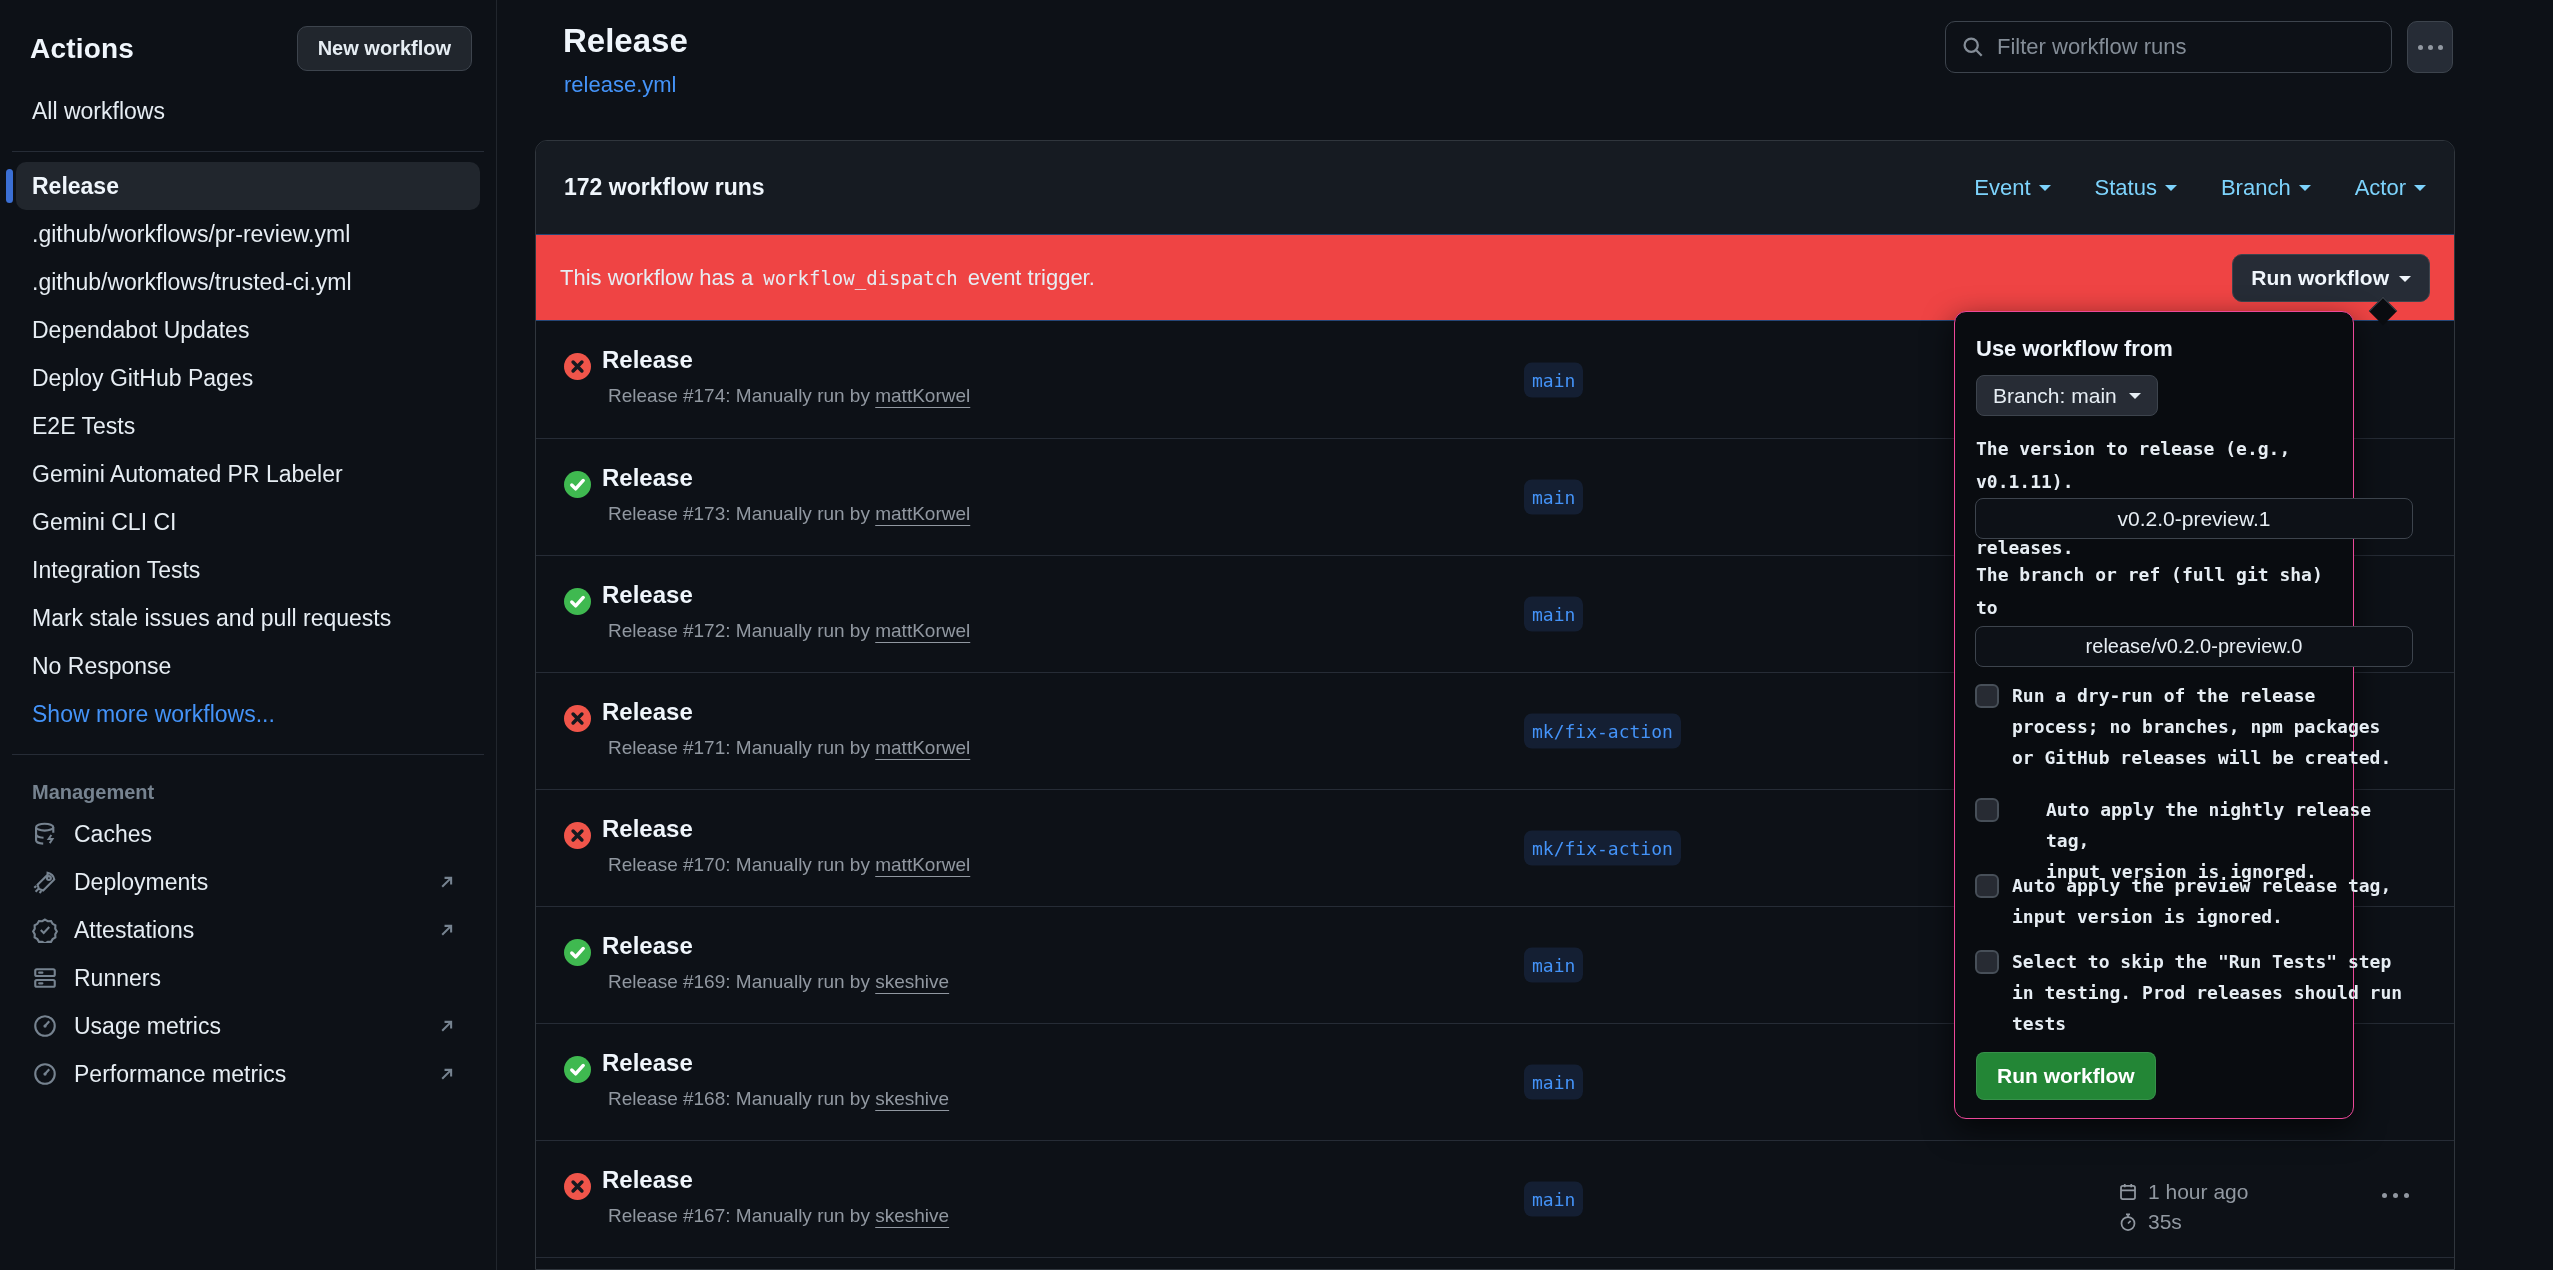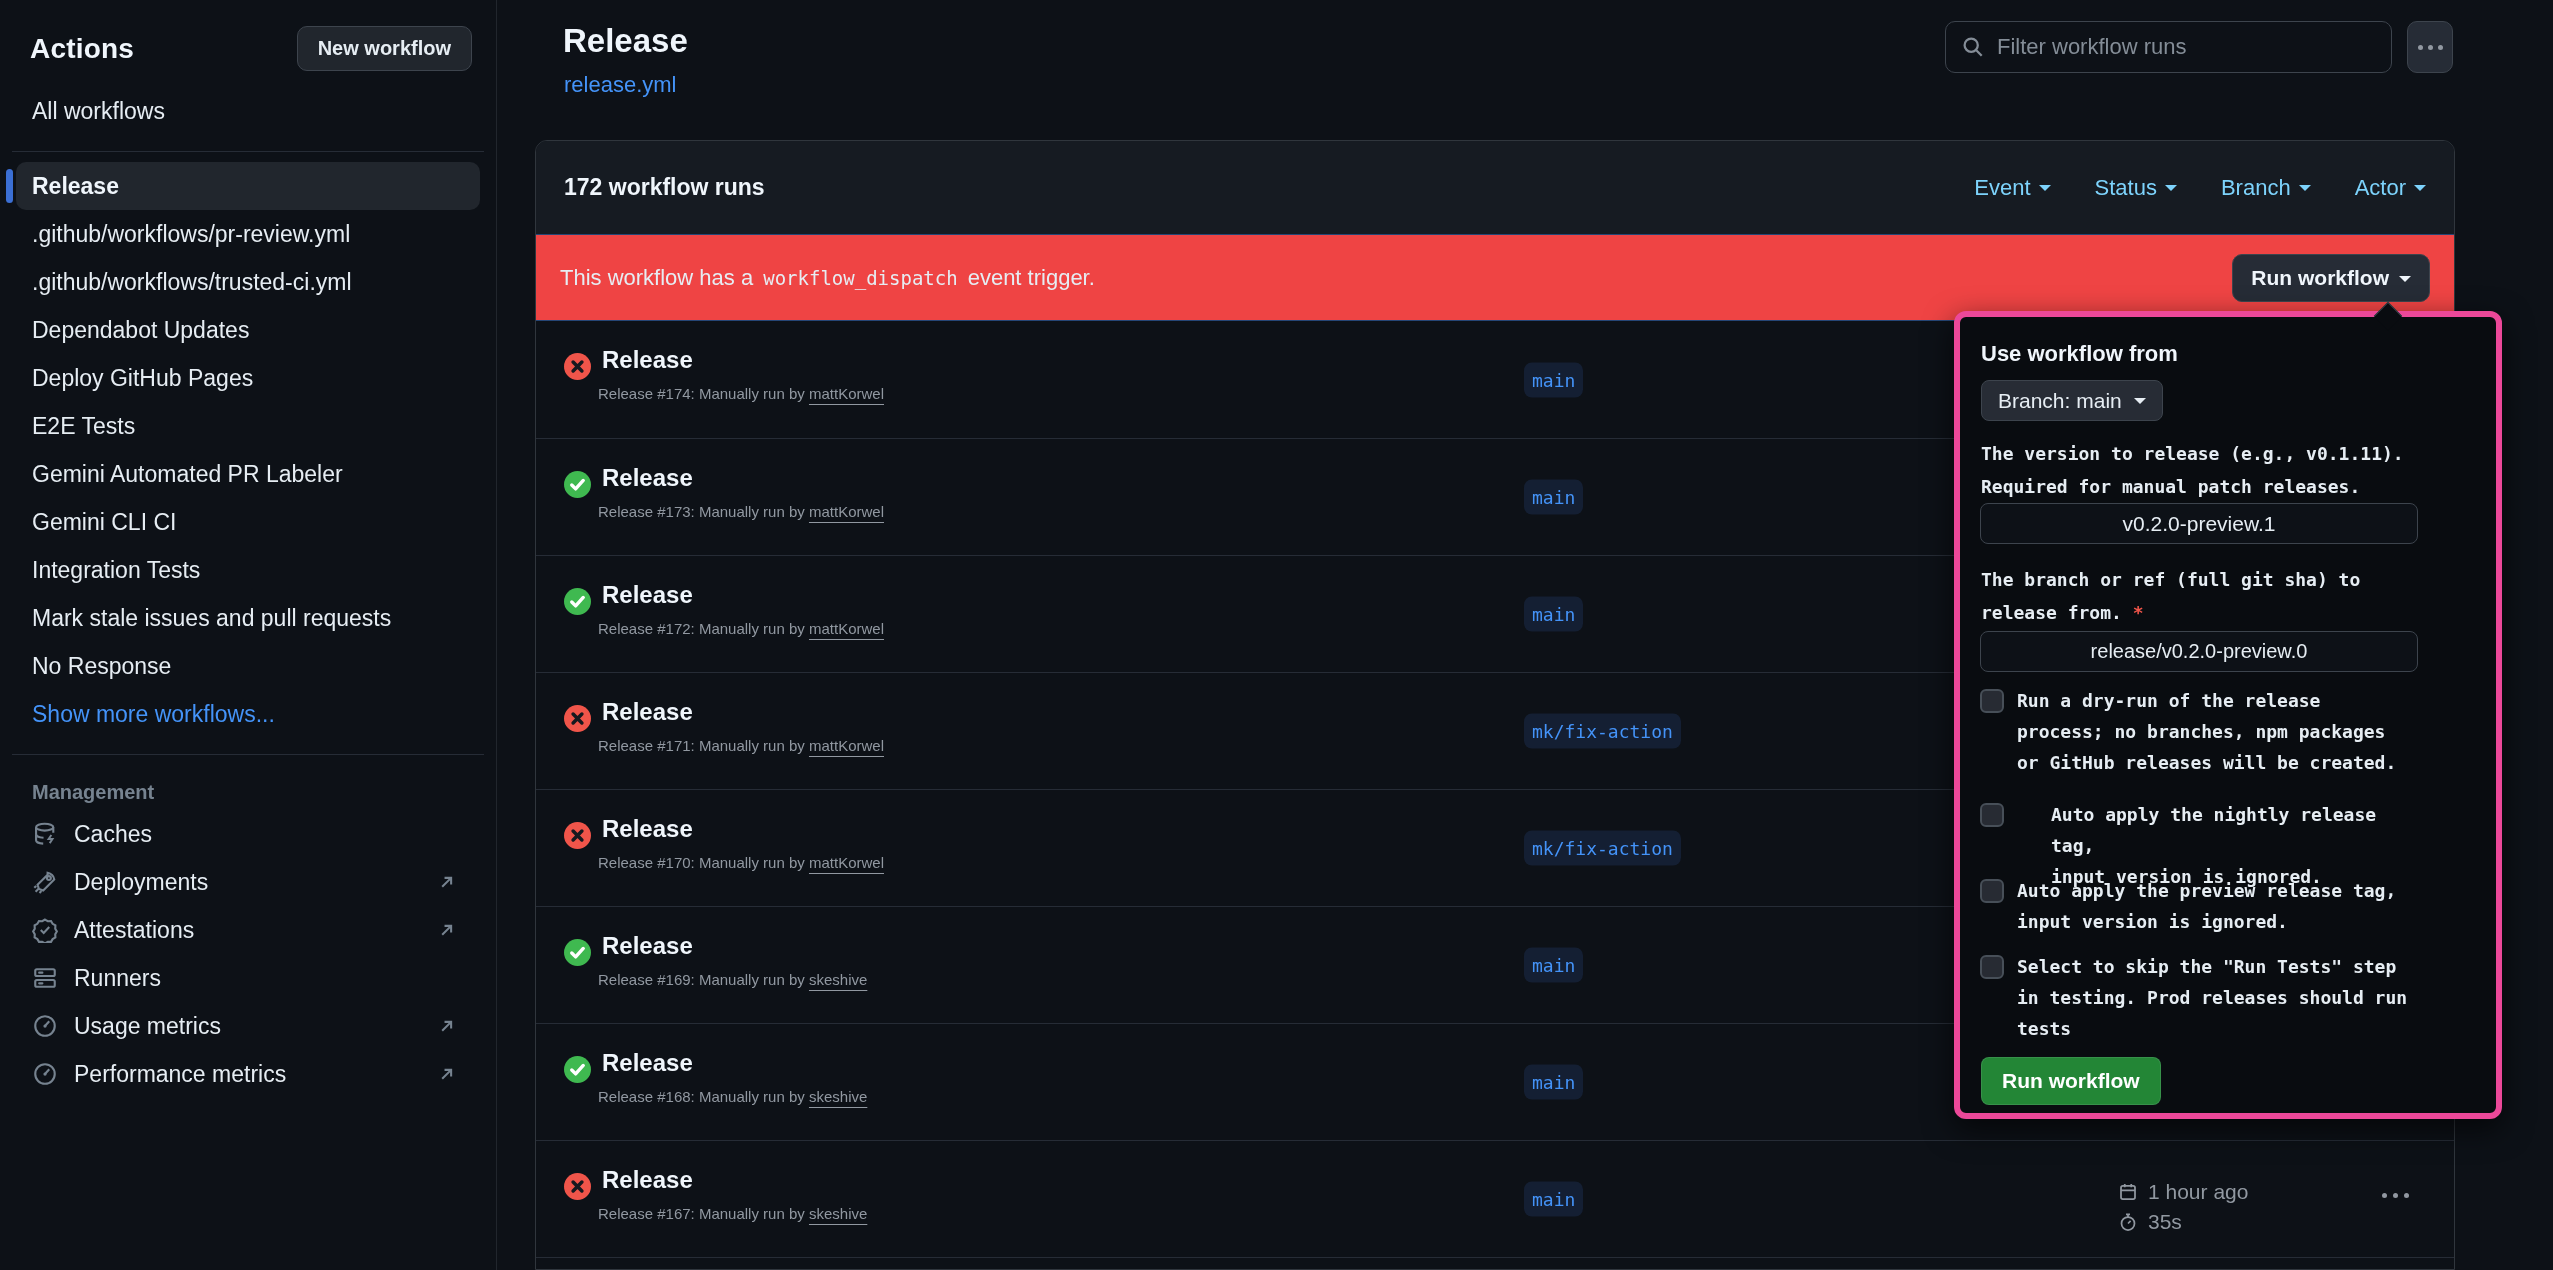--- a/index.html
+++ b/index.html
@@ -85,37 +85,37 @@
   .banner .code { font-size:19px; margin:0 10px; }
   .banner .btn-run-toggle {
     margin-left:auto; background:#262c36; border:1px solid #3d444d; color:#f0f6fc;
     font-size:21px; font-weight:600; padding:11px 18px; border-radius:10px; cursor:pointer;
     display:flex; align-items:center; gap:10px; font-family:"Liberation Sans", sans-serif;
   }
   .row { position:relative; height:117px; }
   .row + .row { border-top:1px solid #262c36; }
   .row .st-ic { position:absolute; left:28px; top:32px; width:27px; height:27px; }
   .row .r-title { position:absolute; left:66px; top:25px; font-size:24px; font-weight:700; color:#f0f6fc; cursor:pointer; }
-  .row .r-sub { position:absolute; left:62px; top:64px; font-size:15px; color:#9198a1; }
+  .row .r-sub { position:absolute; left:72px; top:64px; font-size:19px; color:#9198a1; }
   .row .r-sub a { color:#9198a1; text-decoration:underline; text-underline-offset:5px; cursor:pointer; }
   .branch-badge {
     position:absolute; left:988px; top:50%; transform:translateY(-50%);
     background:#141f33; color:#4493f8; font-size:18px; padding:7px 8px; border-radius:8px;
     cursor:pointer; white-space:nowrap;
   }
   .meta { position:absolute; left:1582px; top:36px; font-size:21px; color:#9198a1; }
   .meta .m-line { display:flex; align-items:center; gap:10px; height:30px; }
   .meta .ic { width:20px; height:20px; color:#9198a1; }
   .row-kebab { position:absolute; left:1846px; top:52px; display:flex; gap:6px; cursor:pointer; }
   .row-sliver { border-top:1px solid #262c36; height:14px; }
 
   
   .dispatch {
-    position:absolute; left:1954px; top:311px; width:548px; height:808px;
-    background:#090c10; border:6px solid #ec4899; border-radius:12px;
+    position:absolute; left:1954px; top:311px; width:400px; height:808px;
+    background:#090c10; border:1px solid #ec4899; border-radius:12px;
     box-shadow:0 10px 30px rgba(0,0,0,.65); z-index:40; padding:0 20px;
   }
   .dispatch .arrow {
     position:absolute; top:-11px; left:418px; width:20px; height:20px;
     background:#090c10; border-left:1px solid #3d444d; border-top:1px solid #3d444d;
     transform:rotate(45deg);
   }
   .dp-head { position:absolute; left:21px; top:24px; font-size:22px; font-weight:700; color:#f0f6fc; }
   .branch-btn {
     position:absolute; left:21px; top:63px; height:41px; background:#272c35; border:1px solid #3d444d;

